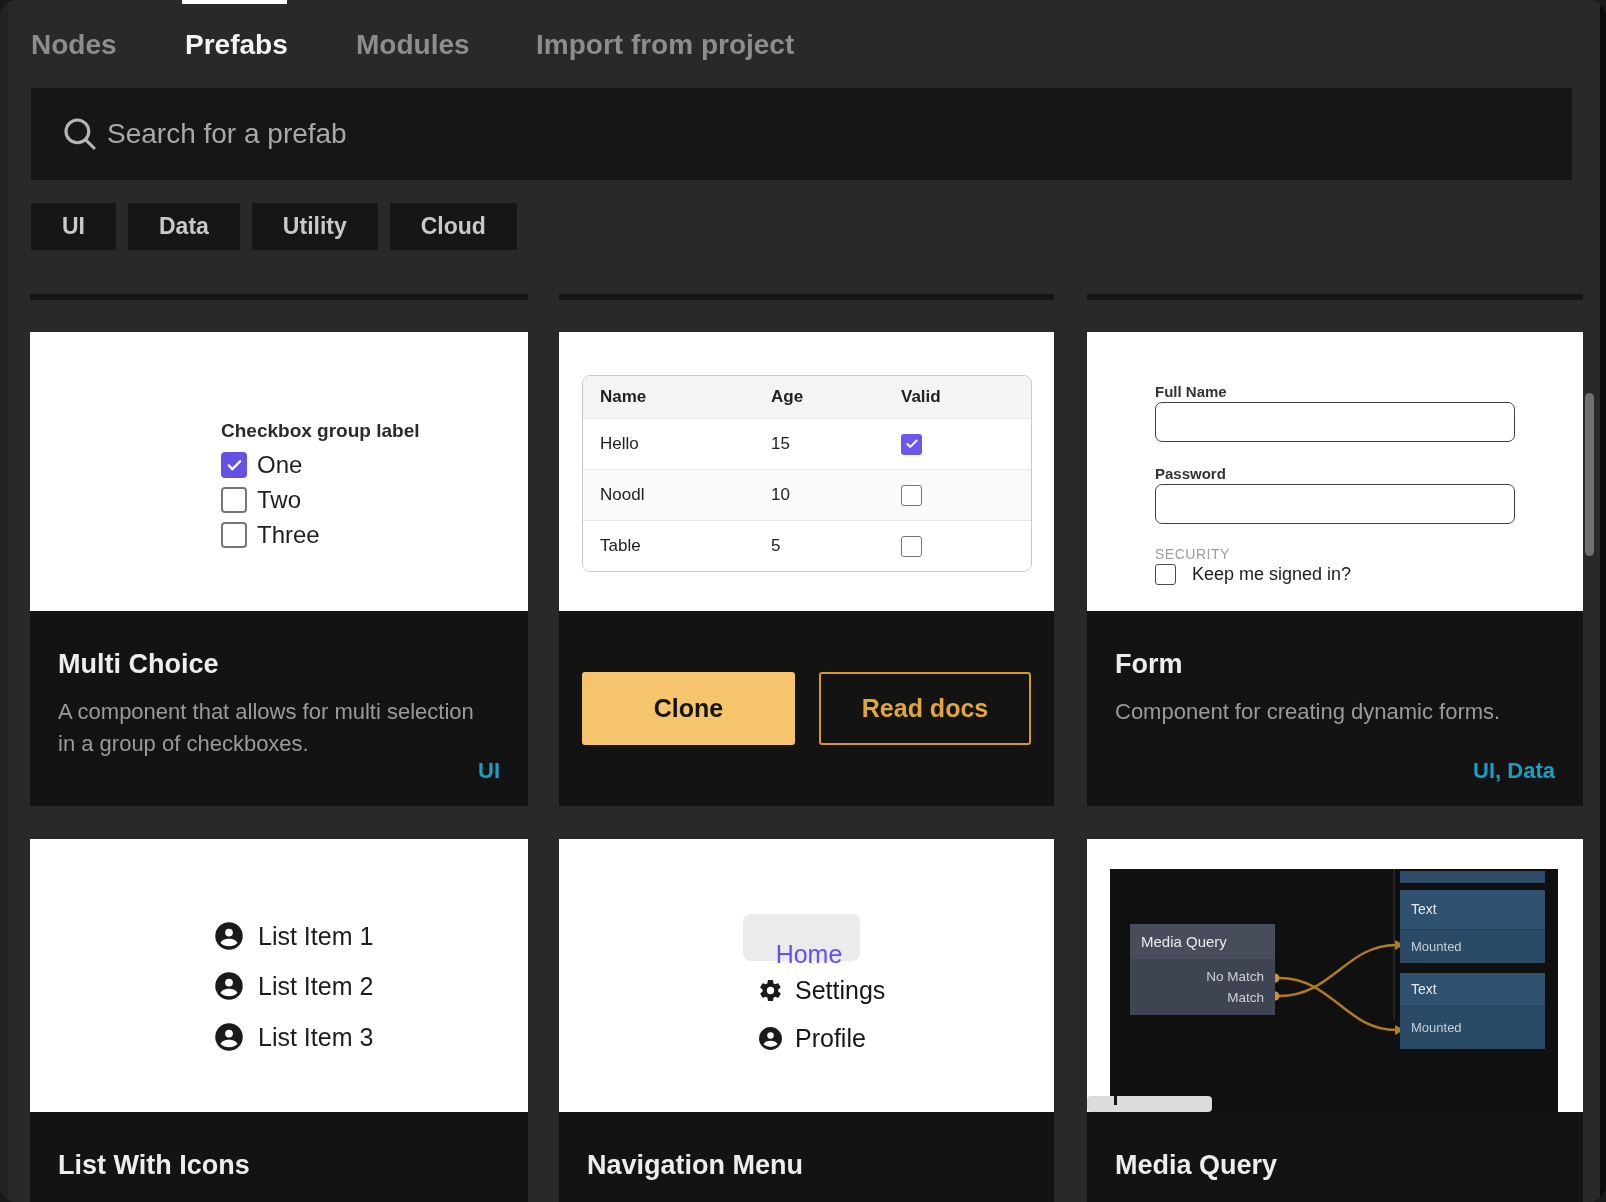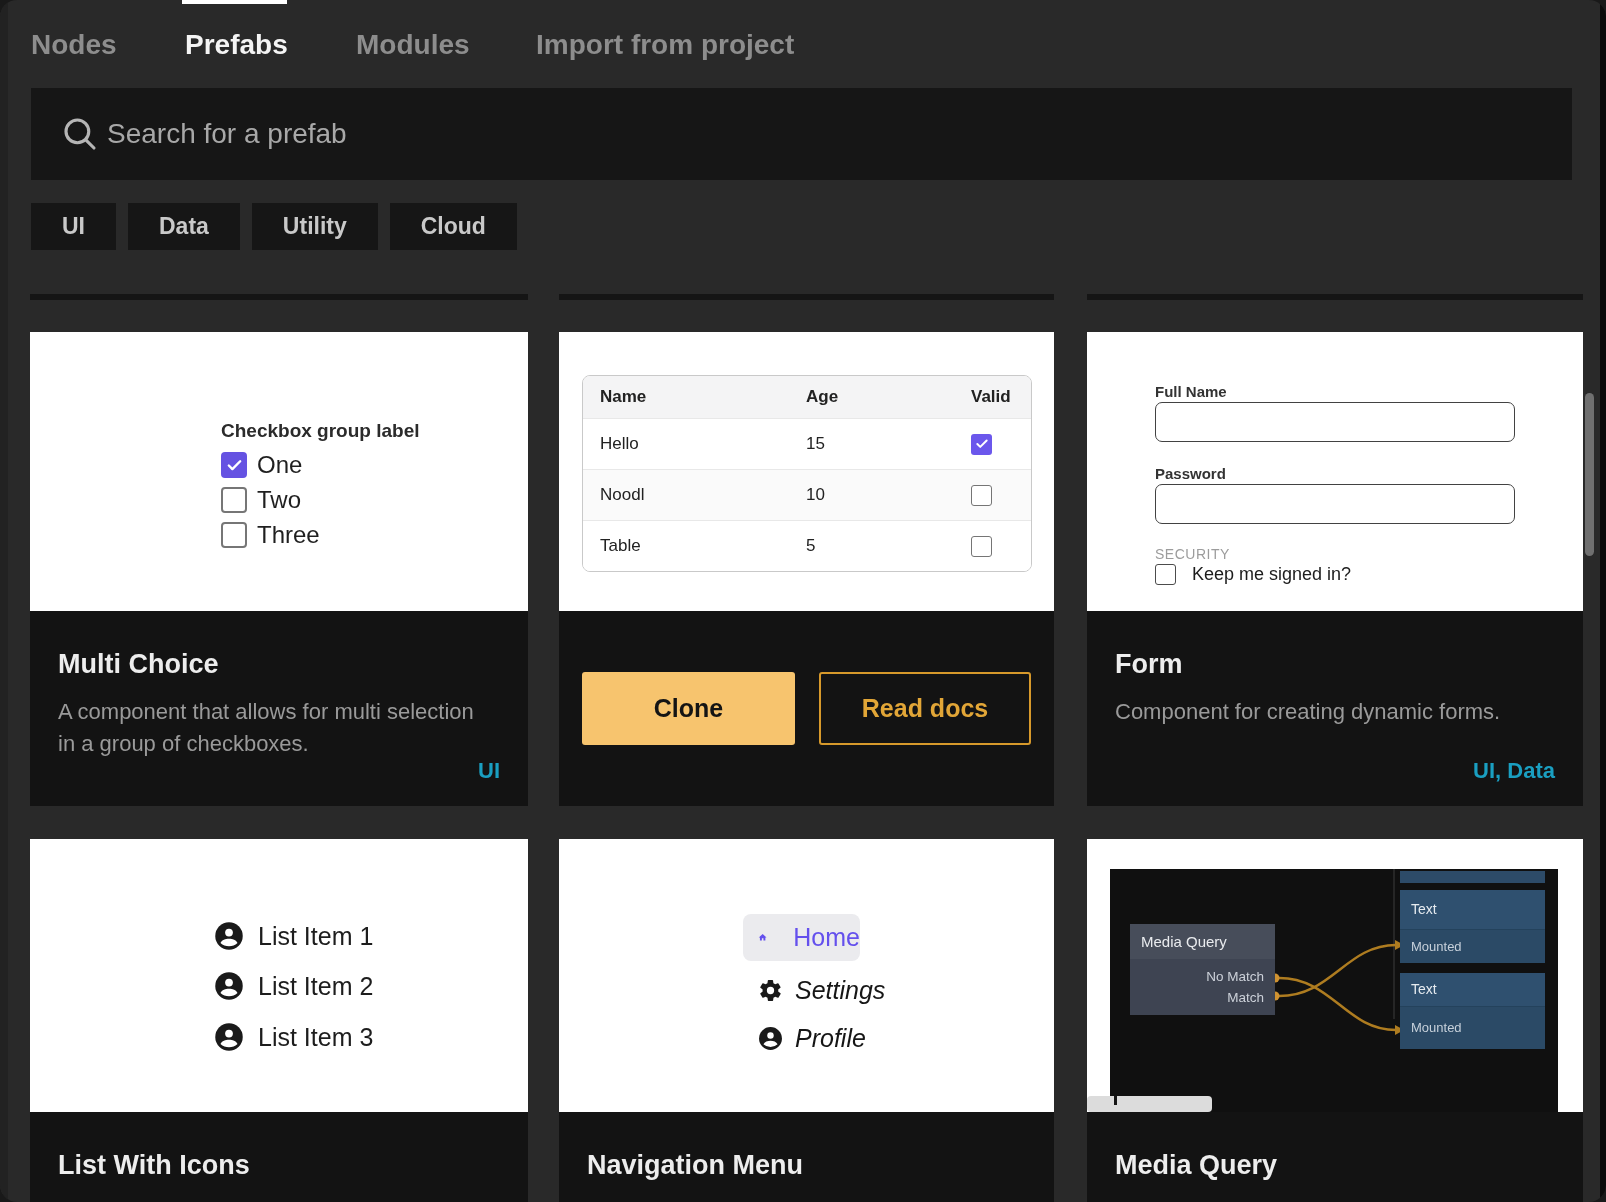--- a/index.html
+++ b/index.html
@@ -44,21 +44,21 @@
   
   .mc-label{left:191px;top:88px;font-size:19px;font-weight:600;color:#2b2b2b;}
   .mc-row{left:191px;display:flex;align-items:center;gap:10px;}
   .cbx{width:26px;height:26px;box-sizing:border-box;border:2px solid #767676;border-radius:4px;background:#fff;
        display:flex;align-items:center;justify-content:center;flex:0 0 auto;}
   .cbx.checked{border:none;background:#6552e2;}
   .mc-row .opt-label{font-size:24px;color:#1f1f1f;}
 
   
   .tbl{left:23px;top:43px;width:448px;border:1px solid #c9c9c9;border-radius:8px;overflow:hidden;background:#fff;}
-  .tbl-row{display:grid;grid-template-columns:188px 130px 1fr;align-items:center;height:50px;background:#fff;gap:35px;}
+  .tbl-row{display:grid;grid-template-columns:188px 130px 1fr;align-items:center;height:50px;background:#fff;}
   .tbl-head{height:42px;background:#f4f4f5;}
   .tbl-row > :first-child{padding-left:17px;}
   .tbl-head span{font-size:16px;font-weight:600;color:#333;}
   .tbl-row span{font-size:17px;color:#222;}
   .tbl-row + .tbl-row{border-top:1px solid #e8e8e8;}
   .tbl-row.alt{background:#fafafa;}
   .cbx.small{width:21px;height:21px;border-width:1.5px;border-color:#757575;border-radius:3px;}
   .cbx.small.checked{border:none;background:#6b57ec;}
 
   
@@ -74,24 +74,24 @@
   .form-check{left:68px;top:232px;display:flex;align-items:center;gap:16px;}
   .cbx.form{width:21px;height:21px;border-width:1.5px;border-color:#4c4c4c;border-radius:3px;}
   .form-check .keep-label{font-size:18px;color:#1c1c1c;}
 
   
   .li-row{left:184px;display:flex;align-items:center;gap:14px;}
   .li-row .li-label{font-size:25px;color:#1d1d1d;}
 
   
   .nav-chip{left:184px;top:75px;width:117px;height:47px;background:#ebebee;border-radius:8px;
-            display:flex;align-items:center;gap:26px;padding-left:15px;box-sizing:border-box;}
+            display:flex;align-items:center;gap:26px;padding-left:15px;box-sizing:border-box;flex-direction:column;}
   .nav-chip .nav-label{font-size:25px;color:#6450ed;}
   .nav-row{left:199px;display:flex;align-items:center;gap:12px;}
-  .nav-row .nav-label{font-size:25px;color:#161616;font-style:italic;}
+  .nav-row .nav-label{font-size:25px;color:#161616;}
 
   
   .graph{left:23px;top:30px;width:448px;height:245px;background:#101010;}
   .vline{left:283px;top:0;width:2px;height:150px;background:#262626;}
   .mq-node{left:20px;top:55px;width:145px;}
   .mq-head{height:35px;line-height:35px;background:#474d5a;color:#e9ebee;font-size:15px;padding-left:11px;}
   .mq-body{position:relative;height:56px;background:#3e4452;}
   .mq-out{position:absolute;right:11px;font-size:13.5px;color:#ccd1d9;}
   .blue-partial{left:290px;top:2px;width:145px;height:12px;background:#2d4b68;}
   .blue-node{left:290px;width:145px;}

